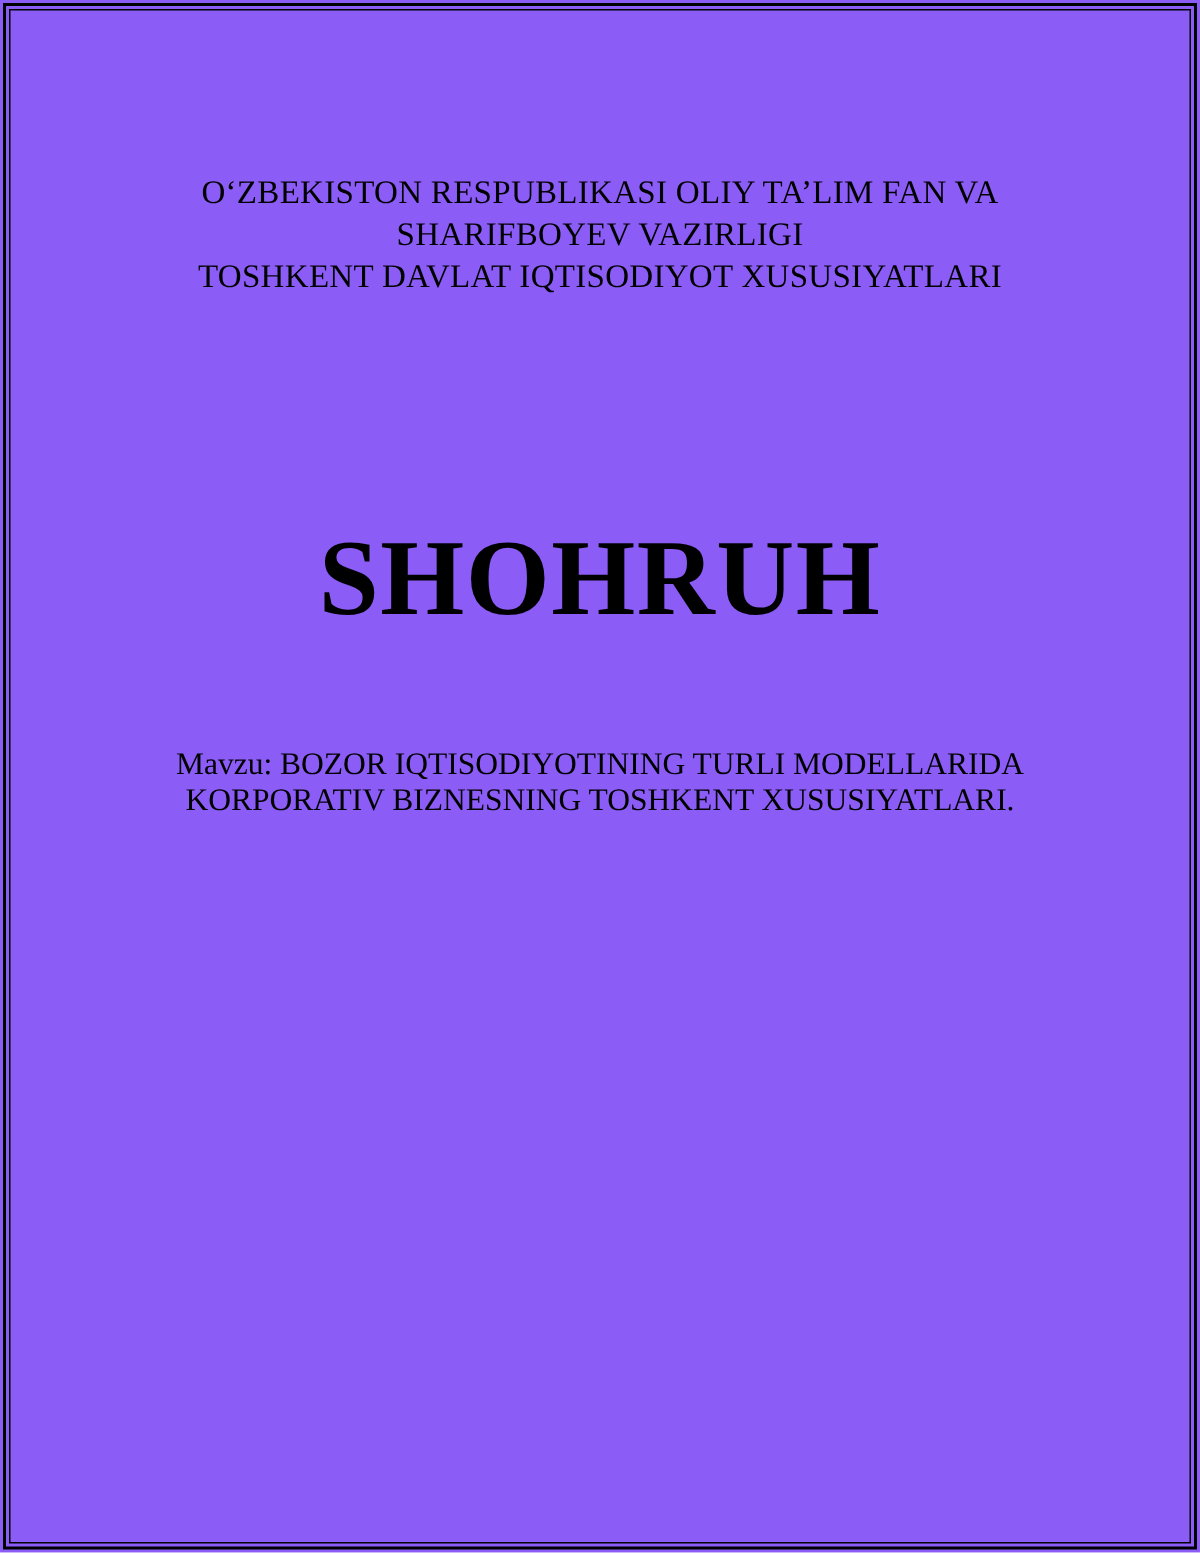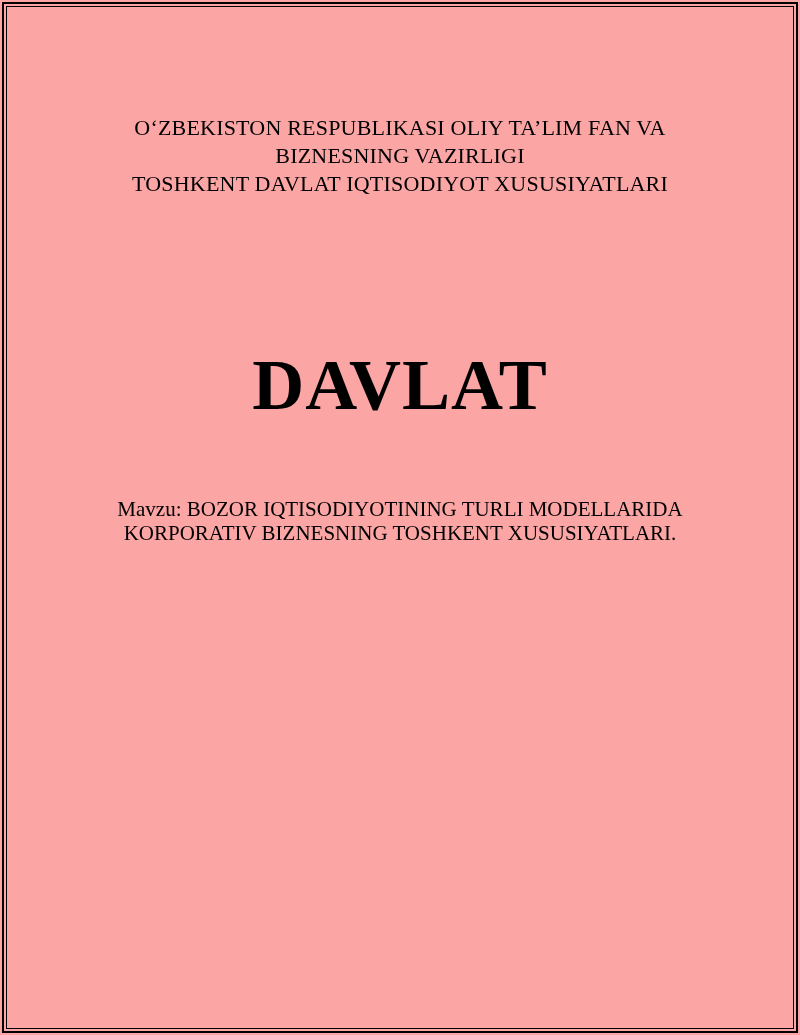--- a/index.html
+++ b/index.html
@@ -4,21 +4,21 @@
 <style>
   html, body {
     margin: 0;
     padding: 0;
     background: #ffffff;
   }
   .page {
     position: relative;
     width: 800px;
     height: 1035px;
-    background: #fca5a5;
+    background: #8b5cf6;
     font-family: "Liberation Serif", "DejaVu Serif", serif;
     color: #000000;
     overflow: hidden;
   }
   .border-outer {
     position: absolute;
     top: 2px; left: 2px; right: 2px; bottom: 2px;
     border: 2px solid #000000;
     pointer-events: none;
   }
@@ -67,25 +67,25 @@
 </head>
 <body>
 
 <div class="page">
 
   <div class="border-outer"></div>
   <div class="border-inner"></div>
 
   <div class="block header-block">
     <div>O‘ZBEKISTON RESPUBLIKASI OLIY TA’LIM FAN VA</div>
-    <div>BIZNESNING VAZIRLIGI</div>
+    <div>SHARIFBOYEV VAZIRLIGI</div>
     <div>TOSHKENT DAVLAT IQTISODIYOT XUSUSIYATLARI</div>
   </div>
 
-  <div class="block doc-title">DAVLAT</div>
+  <div class="block doc-title">SHOHRUH</div>
 
   <div class="block topic-block">
     <div>Mavzu: BOZOR IQTISODIYOTINING TURLI MODELLARIDA</div>
     <div>KORPORATIV BIZNESNING TOSHKENT XUSUSIYATLARI.</div>
   </div>
 
 
 
 </div>
 

